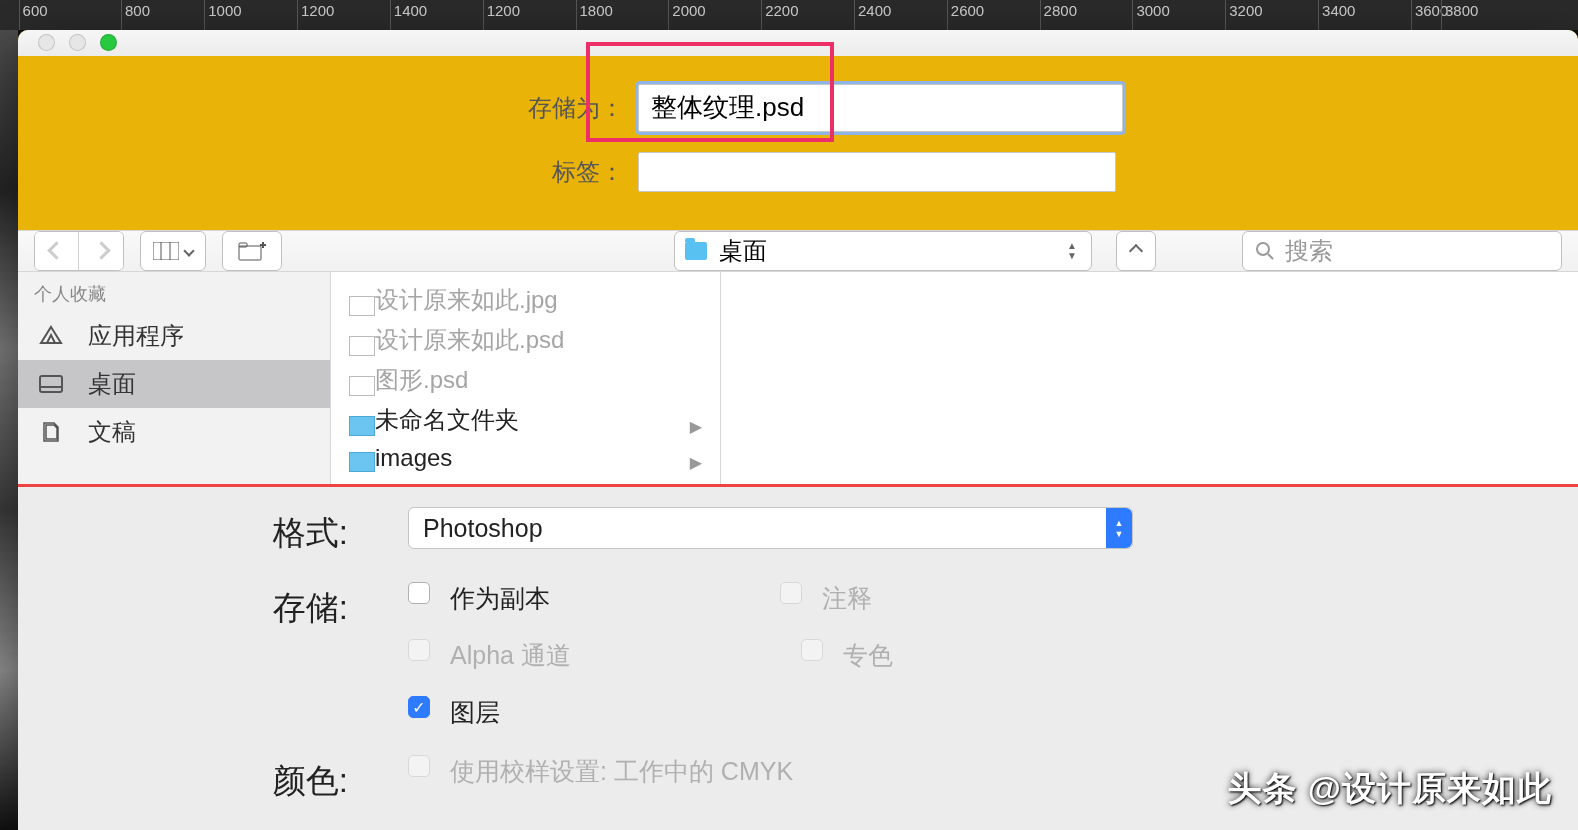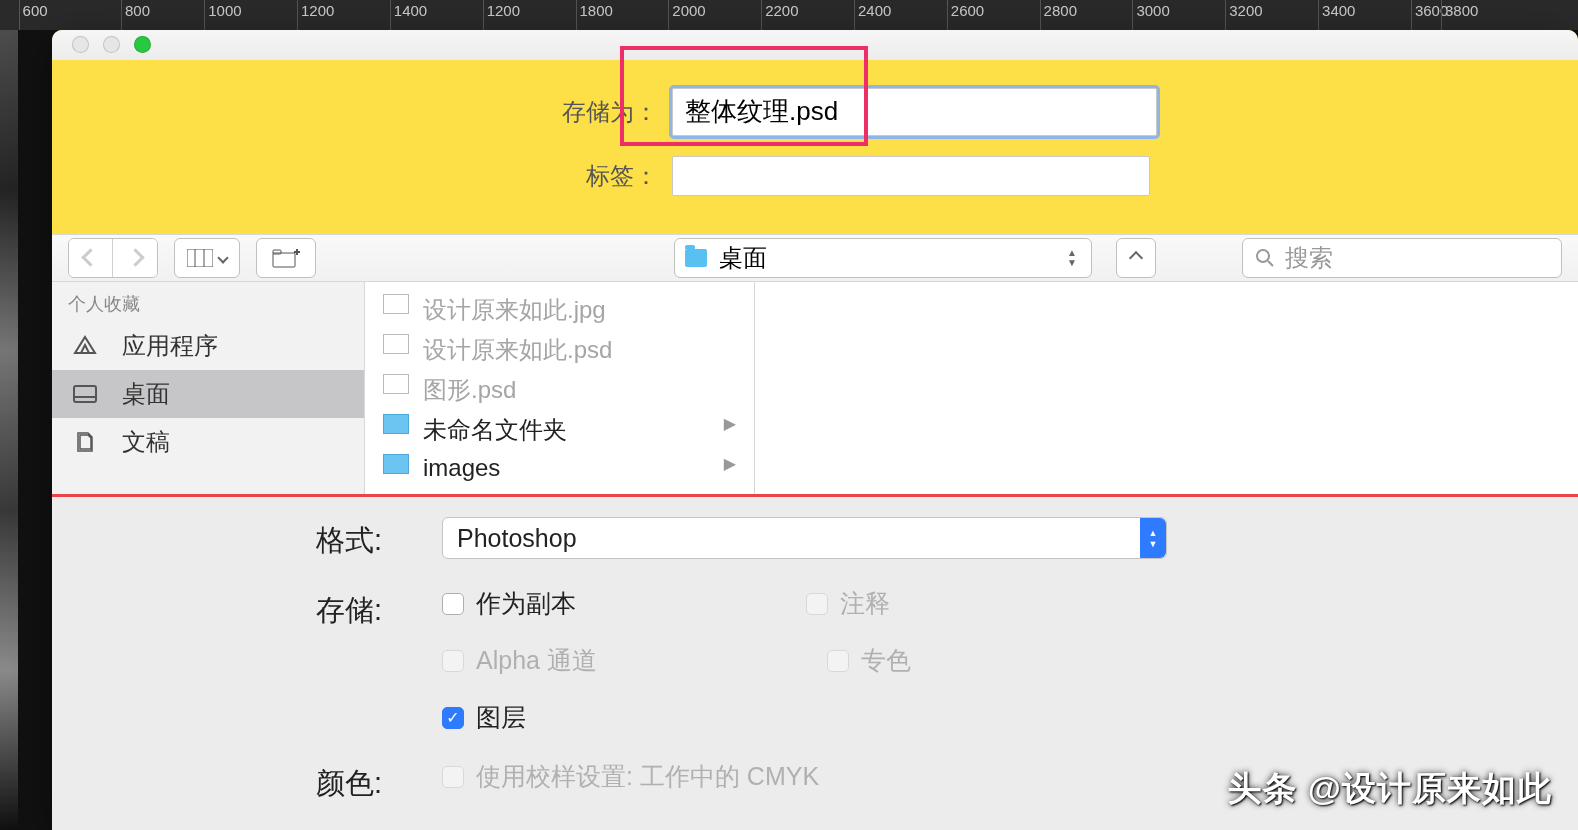--- a/index.html
+++ b/index.html
@@ -3,21 +3,21 @@
 <meta charset="utf-8">
 <style>
 * { margin:0; padding:0; box-sizing:border-box; font-family:-apple-system,"PingFang SC","Helvetica Neue",sans-serif; }
 body { width:1578px; height:830px; background:#111; overflow:hidden; position:relative; }
 
 .ruler { height:30px; background:#2a2a2a; display:flex; align-items:flex-end; color:#aaa; font-size:15px; padding-left:12px; position:relative; overflow:hidden; }
 .ruler .tick { position:absolute; top:0; height:30px; border-left:1px solid #555; font-size:15px; color:#ccc; display:flex; align-items:flex-start; padding-left:3px; padding-top:2px; }
 
 .bg-strip { position:absolute; left:0; top:30px; width:18px; height:800px; background:linear-gradient(#555,#333,#777,#444,#888,#222); filter:contrast(1.2); }
 
-.dialog { position:absolute; left:18px; top:30px; right:0; bottom:0; background:#fde047; border-top-left-radius:10px; border-top-right-radius:10px; box-shadow:0 10px 40px rgba(0,0,0,.4); overflow:hidden; display:flex; flex-direction:column;margin-left:34px; }
+.dialog { position:absolute; left:18px; top:30px; right:0; bottom:0; background:#eab308; border-top-left-radius:10px; border-top-right-radius:10px; box-shadow:0 10px 40px rgba(0,0,0,.4); overflow:hidden; display:flex; flex-direction:column; }
 
 .titlebar { height:36px; display:flex; align-items:center; padding-left:20px; gap:14px; background:linear-gradient(#f6f6f6,#ececec); }
 .tl-btn { width:17px; height:17px; border-radius:50%; border:1px solid rgba(0,0,0,.15); }
 .tl-close{ background:#e6e6e6; } .tl-min{ background:#e6e6e6; } .tl-max{ background:#28c840; }
 
 .top-fields { padding:28px 0 18px 0; }
 .field-row { display:flex; align-items:center; margin-bottom:20px; }
 .field-label { width:620px; text-align:right; font-size:24px; color:#555; padding-right:14px; }
 .field-input-wrap { position:relative; }
 .filename-input { width:485px; height:48px; font-size:26px; padding:4px 12px; border:1px solid #c9c9c9; background:#fff; outline:3px solid #8fb5e8; outline-offset:0; border-radius:2px; }
@@ -43,35 +43,35 @@
 .searchbox{ border:1px solid #c0c0c0; border-radius:6px; background:#fff; height:40px; width:320px; margin-left:70px; display:flex; align-items:center; padding:0 12px; gap:10px; color:#999; font-size:24px; }
 
 .browser { flex:0 0 190px; display:flex; border-bottom:3px solid #ef4444; background:#fff; }
 .sidebar{ width:313px; background:#f3f2f3; border-right:1px solid #d7d7d7; }
 .sb-head{ font-size:18px; color:#888; padding:10px 16px 6px; }
 .sb-item{ display:flex; align-items:center; gap:24px; padding:8px 20px; font-size:24px; color:#333; cursor:pointer; }
 .sb-item.sel{ background:#c6c5c7; }
 .sb-ico{ width:26px; height:22px; display:flex; align-items:center; justify-content:center; color:#555; }
 
 .filecol{ width:390px; border-right:1px solid #d7d7d7; padding:8px 0; overflow:hidden; }
-.file-item{ display:flex; align-items:flex-start; gap:14px; padding:4px 18px; font-size:24px; color:#a5a5a5; cursor:default; }
+.file-item{ display:flex; align-items:flex-end; padding:4px 18px; font-size:24px; color:#a5a5a5; cursor:default; }
 .file-item.enabled{ color:#222; }
 .file-ico{ width:26px; height:20px; border:1px solid #bbb; background:#fff; font-size:8px; display:flex; align-items:center; justify-content:center; color:#999; }
 .file-item.enabled .file-ico{ background:#6cc5f1; border-color:#4aa9d8; }
 .file-item .arrow{ margin-left:auto; color:#999; font-size:16px; }
 .preview{ flex:1; background:#fff; }
 
 .options{ flex:1; background:#ececec; padding:20px 60px 0 60px; }
 .opt-row{ display:flex; align-items:flex-start; margin-bottom:26px; }
-.opt-label{ width:330px; text-align:right; font-size:29px; color:#222; padding-right:60px; padding-top:4px; }
+.opt-label{ width:330px; text-align:right; font-size:33px; color:#222; padding-right:60px; padding-top:4px; }
 .opt-body{ flex:1; display:flex; flex-direction:column; gap:24px; font-size:25px; color:#222; }
 .format-select{ width:725px; height:42px; border:1px solid #c4c4c4; border-radius:6px; background:#fff; display:flex; align-items:center; padding:0 14px; position:relative; }
 .format-select .stepper{ position:absolute; right:0; top:0; bottom:0; width:26px; background:#2f7bff; border-radius:0 6px 6px 0; display:flex; flex-direction:column; align-items:center; justify-content:center; color:#fff; font-size:9px; gap:1px; }
 .checkline{ display:flex; gap:230px; }
-.check{ display:flex; align-items:center; gap:12px; color:#222; }
+.check{ display:flex; gap:20px; color:#222; }
 .check.disabled{ color:#b0b0b0; }
 .checkbox{ width:22px; height:22px; border:1px solid #b0b0b0; border-radius:5px; background:#fff; display:flex; align-items:center; justify-content:center; font-size:16px; color:#fff; }
 .checkbox.on{ background:#2f7bff; border-color:#2f7bff; }
 .checkbox.disabled{ background:#f3f3f3; border-color:#d8d8d8; }
 
 .watermark{ position:absolute; right:26px; bottom:18px; font-size:34px; font-weight:700; color:#fff; text-shadow:0 0 6px rgba(0,0,0,.85),1px 1px 2px #000; letter-spacing:1px; }
 .chev{ display:inline-block; border:solid #666; border-width:0 3px 3px 0; padding:5px; }
 .chev.left{ transform:rotate(135deg);} .chev.right{ transform:rotate(-45deg);} .chev.up{ transform:rotate(-135deg);} .chev.down{ transform:rotate(45deg);}
 svg{ display:block; }
 </style>

